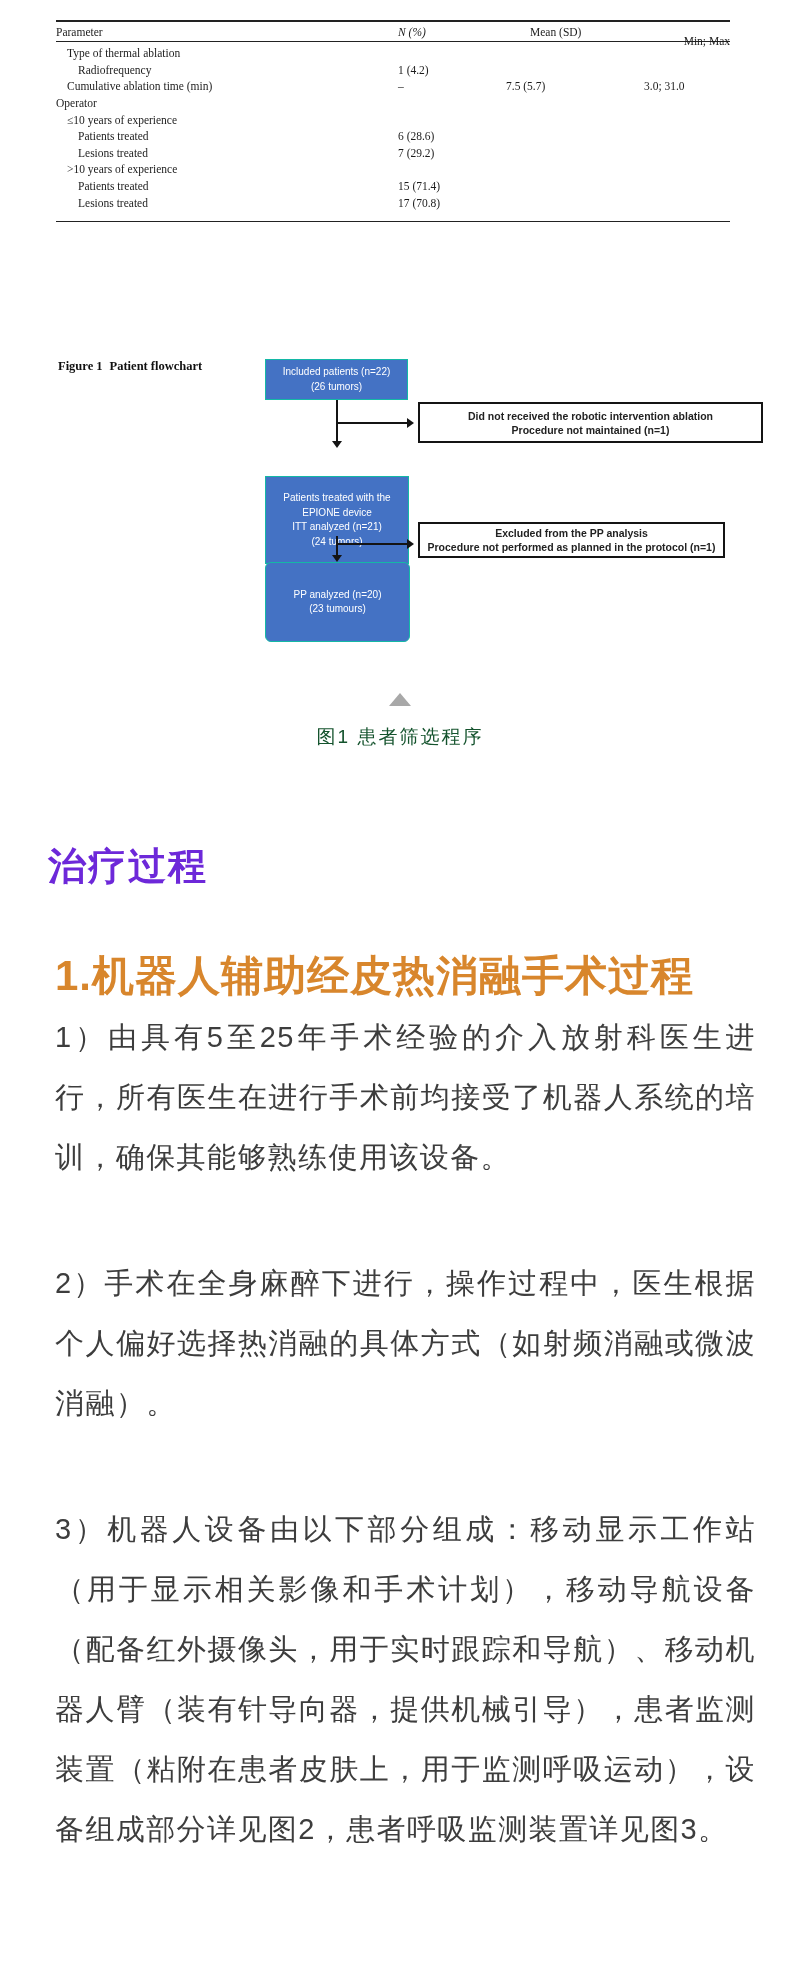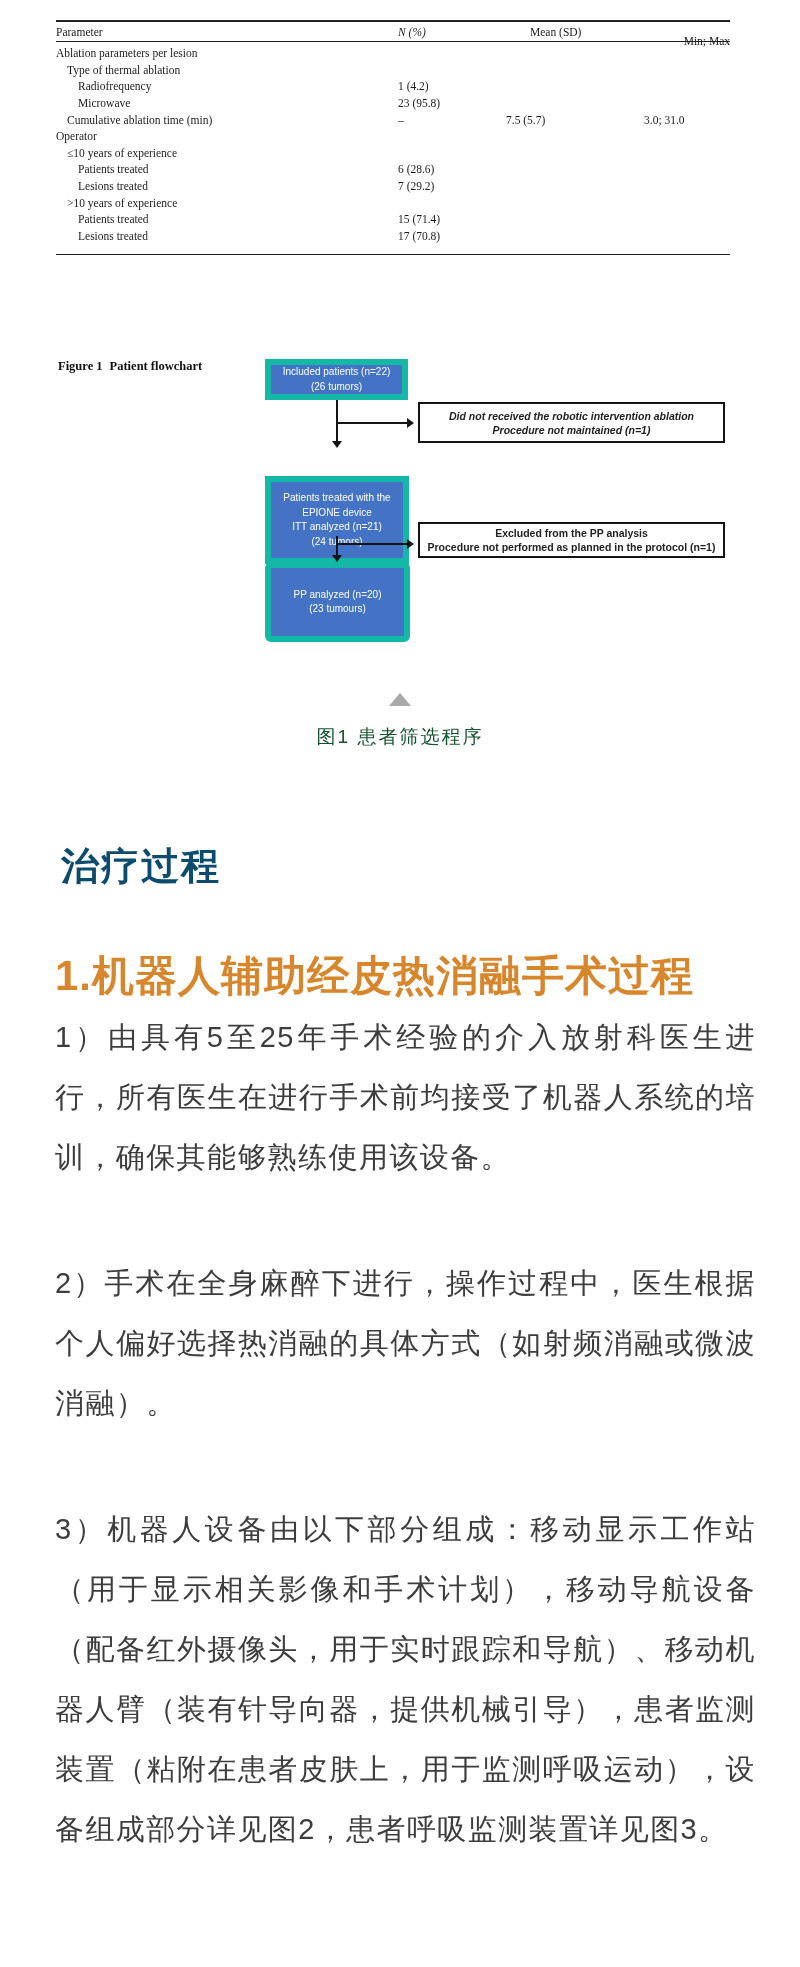--- a/index.html
+++ b/index.html
@@ -26,78 +26,66 @@
   .ind0{padding-left:0;}
   .ind1{padding-left:11px;}
   .ind2{padding-left:22px;}
 
   
   .fig-label{position:absolute;left:58px;top:359px;font-family:"Liberation Serif","DejaVu Serif",serif;
              font-size:12.5px;color:#111;}
   .fig-label b{margin-right:7px;}
   .flow-box{position:absolute;background:#4472c4;color:#ffffff;display:flex;flex-direction:column;
             justify-content:center;text-align:center;font-size:10px;line-height:14.5px;
-            border:6px solid #14b8a6;box-sizing:border-box;}
+            border:1px solid #14b8a6;box-sizing:border-box;}
   .side-box{position:absolute;background:#ffffff;color:#222;border:2px solid #141414;
             display:flex;flex-direction:column;justify-content:center;text-align:center;
             font-size:10.5px;line-height:14px;font-weight:600;box-sizing:border-box;}
   .flow-line{position:absolute;background:#141414;}
   .arr-down{position:absolute;width:0;height:0;border-left:5px solid transparent;
             border-right:5px solid transparent;border-top:7px solid #141414;}
   .arr-right{position:absolute;width:0;height:0;border-top:5px solid transparent;
              border-bottom:5px solid transparent;border-left:7px solid #141414;}
   .gray-triangle{position:absolute;left:389px;top:693px;width:0;height:0;
                  border-left:11px solid transparent;border-right:11px solid transparent;
                  border-bottom:13px solid #a8a8a8;}
   .fig-caption{position:absolute;left:0;top:724px;width:800px;text-align:center;
                font-size:19px;letter-spacing:2px;color:#14532d;}
 
   
-  .sec-title{position:absolute;left:61px;top:841px;font-size:38px;font-weight:bold;
-             color:#0c4a6e;font-family:"Liberation Serif","DejaVu Serif",serif;letter-spacing:2px;}
+  .sec-title{position:absolute;left:48px;top:841px;font-size:38px;font-weight:bold;
+             color:#6d28d9;font-family:"Liberation Serif","DejaVu Serif",serif;letter-spacing:2px;}
   .sub-title{position:absolute;left:55px;top:948px;font-size:42px;font-weight:bold;
              color:#d8862c;letter-spacing:1px;}
   .paragraphs{position:absolute;left:55px;top:1007px;width:701px;}
   .body-para{margin:0 0 66px 0;font-size:29px;line-height:60px;letter-spacing:1.4px;
              color:#3d3d3d;text-align:justify;}
 </style>
 </head>
 <body>
 
 <div class="page">
 
   <div class="paper-table t-topline">
     <div class="t-headrow">
       <div class="hc hc1">Parameter</div>
       <div class="hc hc2">N (%)</div>
       <div class="hc hc3">Mean (SD)</div>
       <div class="hc hc4">Min; Max</div>
     </div>
     <div class="t-body" id="table-rows">
         <div class="trow">
-          <div class="tcell tc1 ind0">Ablation parameters per lesion</div>
-          <div class="tcell tc2"></div>
-          <div class="tcell tc3"></div>
-          <div class="tcell tc4"></div>
-        </div>
-        <div class="trow">
           <div class="tcell tc1 ind1">Type of thermal ablation</div>
           <div class="tcell tc2"></div>
           <div class="tcell tc3"></div>
           <div class="tcell tc4"></div>
         </div>
         <div class="trow">
           <div class="tcell tc1 ind2">Radiofrequency</div>
           <div class="tcell tc2">1 (4.2)</div>
-          <div class="tcell tc3"></div>
-          <div class="tcell tc4"></div>
-        </div>
-        <div class="trow">
-          <div class="tcell tc1 ind2">Microwave</div>
-          <div class="tcell tc2">23 (95.8)</div>
           <div class="tcell tc3"></div>
           <div class="tcell tc4"></div>
         </div>
         <div class="trow">
           <div class="tcell tc1 ind1">Cumulative ablation time (min)</div>
           <div class="tcell tc2">–</div>
           <div class="tcell tc3">7.5 (5.7)</div>
           <div class="tcell tc4">3.0; 31.0</div>
         </div>
         <div class="trow">
@@ -153,21 +141,21 @@
     <div class="flow-box" style="left:265px;top:359px;width:143px;height:41px;">
         <div class="boxline">Included patients (n=22)</div>
         <div class="boxline">(26 tumors)</div>
       </div>
 
     <div class="flow-line" style="left:336px;top:400px;width:2px;height:44px;"></div>
     <div class="arr-down" style="left:332px;top:441px;"></div>
     <div class="flow-line" style="left:336px;top:422px;width:72px;height:2px;"></div>
     <div class="arr-right" style="left:407px;top:418px;"></div>
 
-    <div class="side-box" style="left:418px;top:402px;width:307px;height:41px;font-style:italic;">
+    <div class="side-box" style="left:418px;top:402px;width:345px;height:41px;">
         <div class="boxline">Did not received the robotic intervention ablation</div>
         <div class="boxline">Procedure not maintained (n=1)</div>
       </div>
 
     <div class="flow-box" style="left:265px;top:448px;width:144px;height:88px;margin-top:28px;">
         <div class="boxline">Patients treated with the</div>
         <div class="boxline">EPIONE device</div>
         <div class="boxline">ITT analyzed (n=21)</div>
         <div class="boxline">(24 tumors)</div>
       </div>

